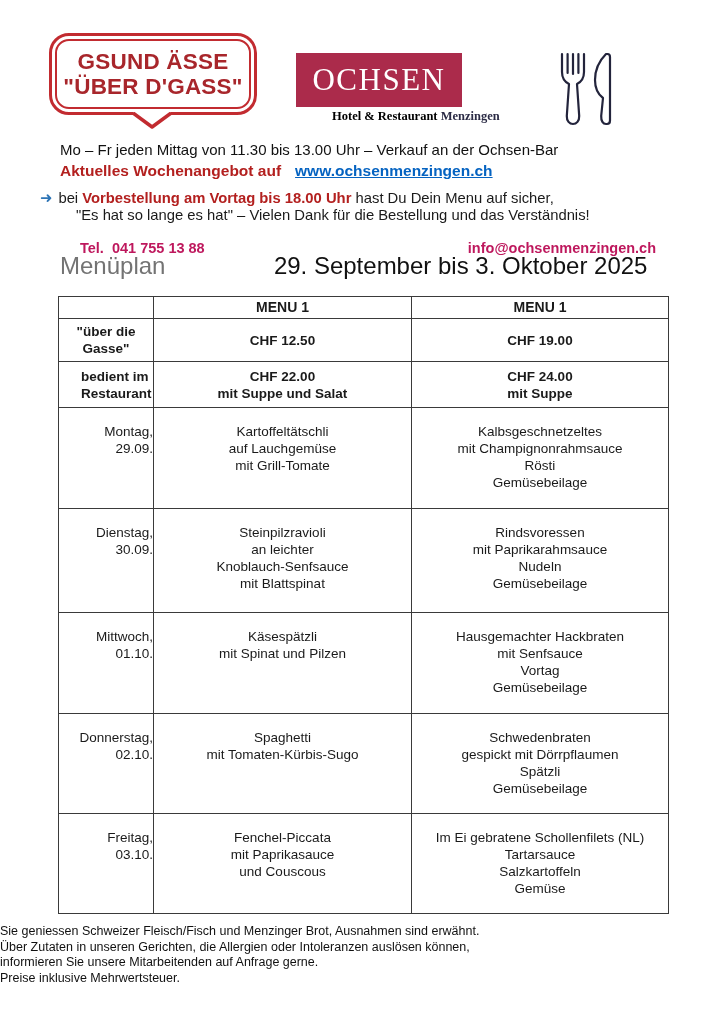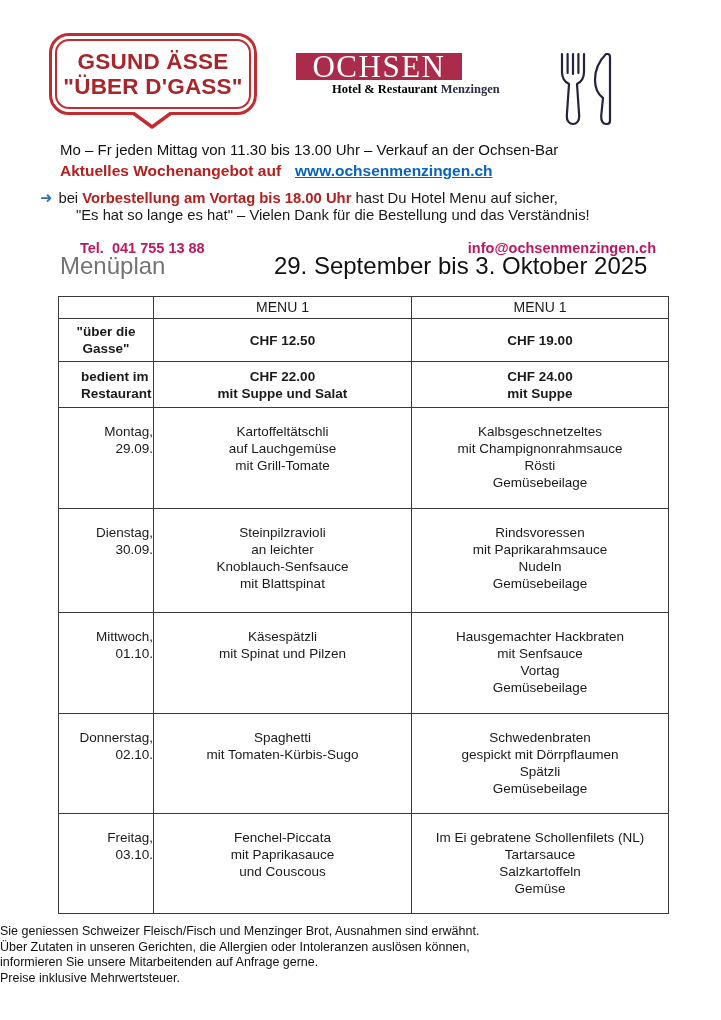--- a/index.html
+++ b/index.html
@@ -19,21 +19,21 @@
   .bubble-inner {
     width:100%; height:100%; border:2px solid #c22b30; border-radius:14px;
     display:flex; flex-direction:column; align-items:center; justify-content:center;
     color:#a8262b; font-weight:bold; font-size:22.5px; line-height:1.12; letter-spacing:0.2px;
     text-align:center;
   }
   .bubble-tail { position:absolute; left:50%; bottom:-15px; transform:translateX(-52%); }
 
   .ochsen { position:absolute; left:296px; top:53px; width:166px; text-align:center; }
   .ochsen-box {
-    background:#ab2b4b; color:#ffffff; height:27px;
+    background:#ab2b4b; color:#ffffff; height:54px;
     font-family:"Liberation Serif","DejaVu Serif",serif;
     font-size:31px; letter-spacing:1.5px;
     display:flex; align-items:center; justify-content:center;
   }
   .ochsen-sub {
     margin-top:2px; font-family:"Liberation Serif","DejaVu Serif",serif;
     font-size:12.5px; font-weight:bold; white-space:nowrap;
   }
   .ochsen-sub .part1 { color:#000000;margin-left:36px; }
   .ochsen-sub .part2 { color:#2b2b45; }
@@ -67,21 +67,21 @@
     position:absolute; left:58px; top:296px; width:610px;
     border-collapse:collapse; table-layout:fixed;
   }
   .menu-table col.c1 { width:95px; }
   .menu-table col.c2 { width:258px; }
   .menu-table col.c3 { width:257px; }
   .menu-table th, .menu-table td {
     border:1.5px solid #3a3a3a; font-size:13.5px; line-height:17px;
     white-space:pre-line; overflow:hidden;
   }
-  .menu-table thead th { height:22px; font-weight:normal; font-size:14px; text-align:center; vertical-align:middle; }
+  .menu-table thead th { height:22px; font-weight:bold; font-size:14px; text-align:center; vertical-align:middle; }
   tr.price-row-1 { height:43px; }
   tr.price-row-2 { height:46px; }
   tr.price-row td { font-weight:bold; vertical-align:middle; text-align:center; }
   tr.price-row td.rowlabel-left { text-align:left; padding-left:22px; }
   tr.day-row { height:101px; }
   tr.day-row td { vertical-align:top; padding-top:15px; }
   tr.day-row td.day-label { text-align:right; padding-left:16px; }
   tr.day-row td.dish { text-align:center; }
 
   
@@ -125,21 +125,21 @@
       <path d="M54,4 C46,12 43,22 43,30 C43,40 47,45 51,48 L49.2,66 C49,71 51,74 54,74 L55,74 C57,74 58,72.5 58,70.5 L58,7 C58,5 57,4 55.5,4 Z"></path>
     </g>
   </svg>
 
   <div class="info">
     <div class="info-line1">Mo – Fr jeden Mittag von 11.30 bis 13.00 Uhr – Verkauf an der Ochsen-Bar</div>
     <div class="info-line2">
       <span>Aktuelles Wochenangebot auf</span><span class="weblink">www.ochsenmenzingen.ch</span>
     </div>
     <div class="info-line3">
-      <span class="arrow">➜</span><span>bei </span><span class="hl">Vorbestellung am Vortag bis 18.00 Uhr</span><span> hast Du Hotel Menu auf sicher,</span>
+      <span class="arrow">➜</span><span>bei </span><span class="hl">Vorbestellung am Vortag bis 18.00 Uhr</span><span> hast Du Dein Menu auf sicher,</span>
     </div>
     <div class="info-line4">"Es hat so lange es hat" – Vielen Dank für die Bestellung und das Verständnis!</div>
     <div class="contact-row">
       <span class="phone">Tel.  041 755 13 88</span>
       <span class="email">info@ochsenmenzingen.ch</span>
     </div>
   </div>
 
   <div class="titlebar">
     <span class="plan-label">Menüplan</span>

